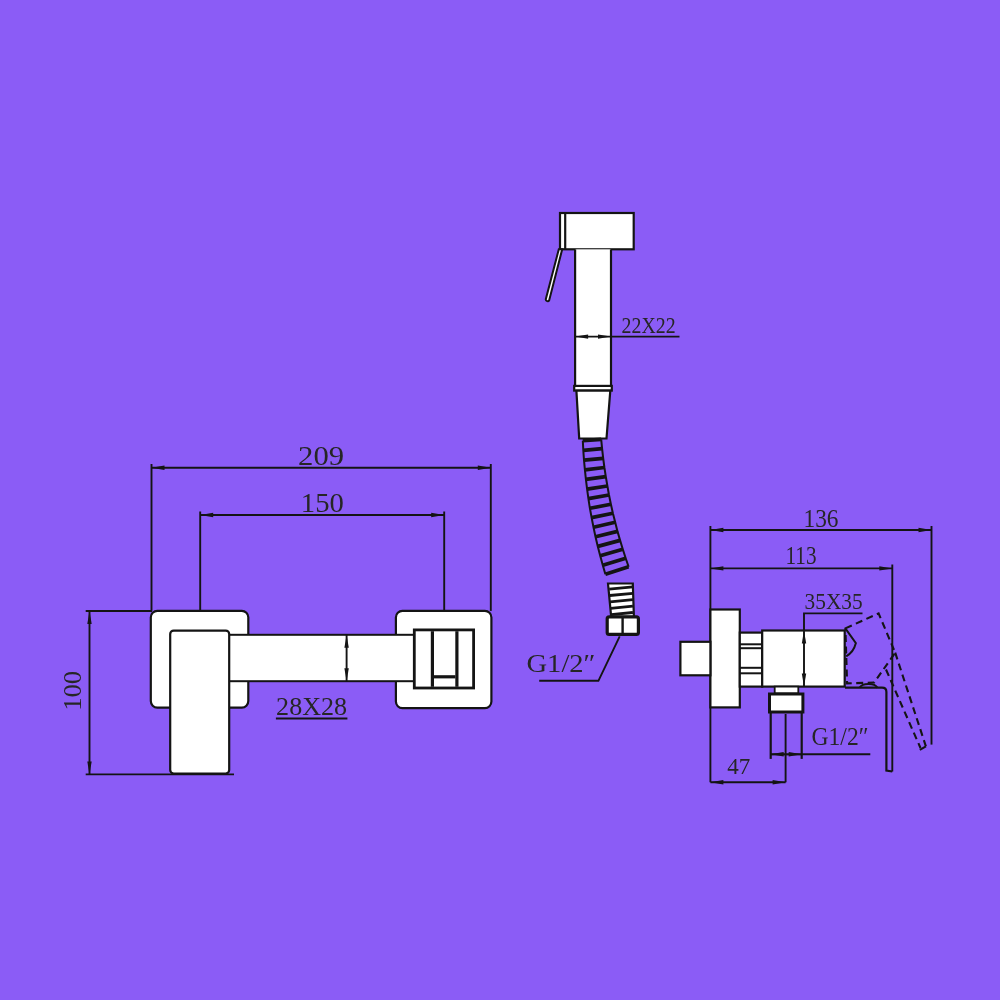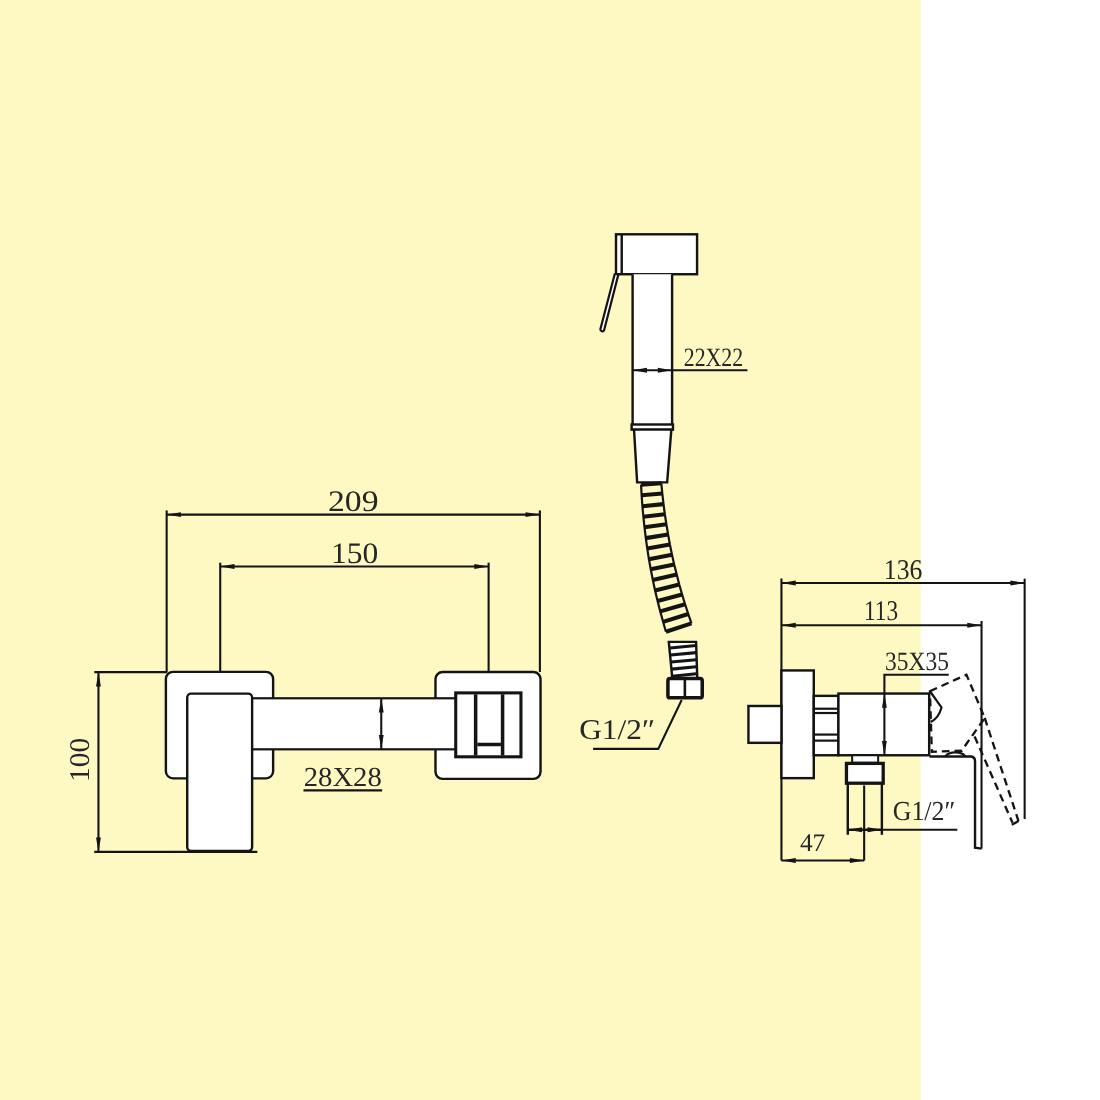--- a/index.html
+++ b/index.html
@@ -1,16 +1,16 @@
 <!DOCTYPE html>
 <html><head>
 <meta charset="utf-8">
 <style>
   html,body { margin:0; padding:0; background:#ffffff; }
-  .sheet { position:relative; width:837px; height:1000px; background:#fef9c3; }
+  .sheet { position:relative; width:1000px; height:1000px; background:#8b5cf6; }
   text { font-family:"Liberation Serif", serif; fill:#262626; }
 </style>
 </head>
 <body>
 
 <div class="sheet">
 <svg width="1000" height="1000" viewBox="0 0 1000 1000">
 <g fill="none" stroke="#141414" stroke-width="2.2">
 
 <rect x="560" y="213" width="73.7" height="36.3" fill="#ffffff"></rect>

